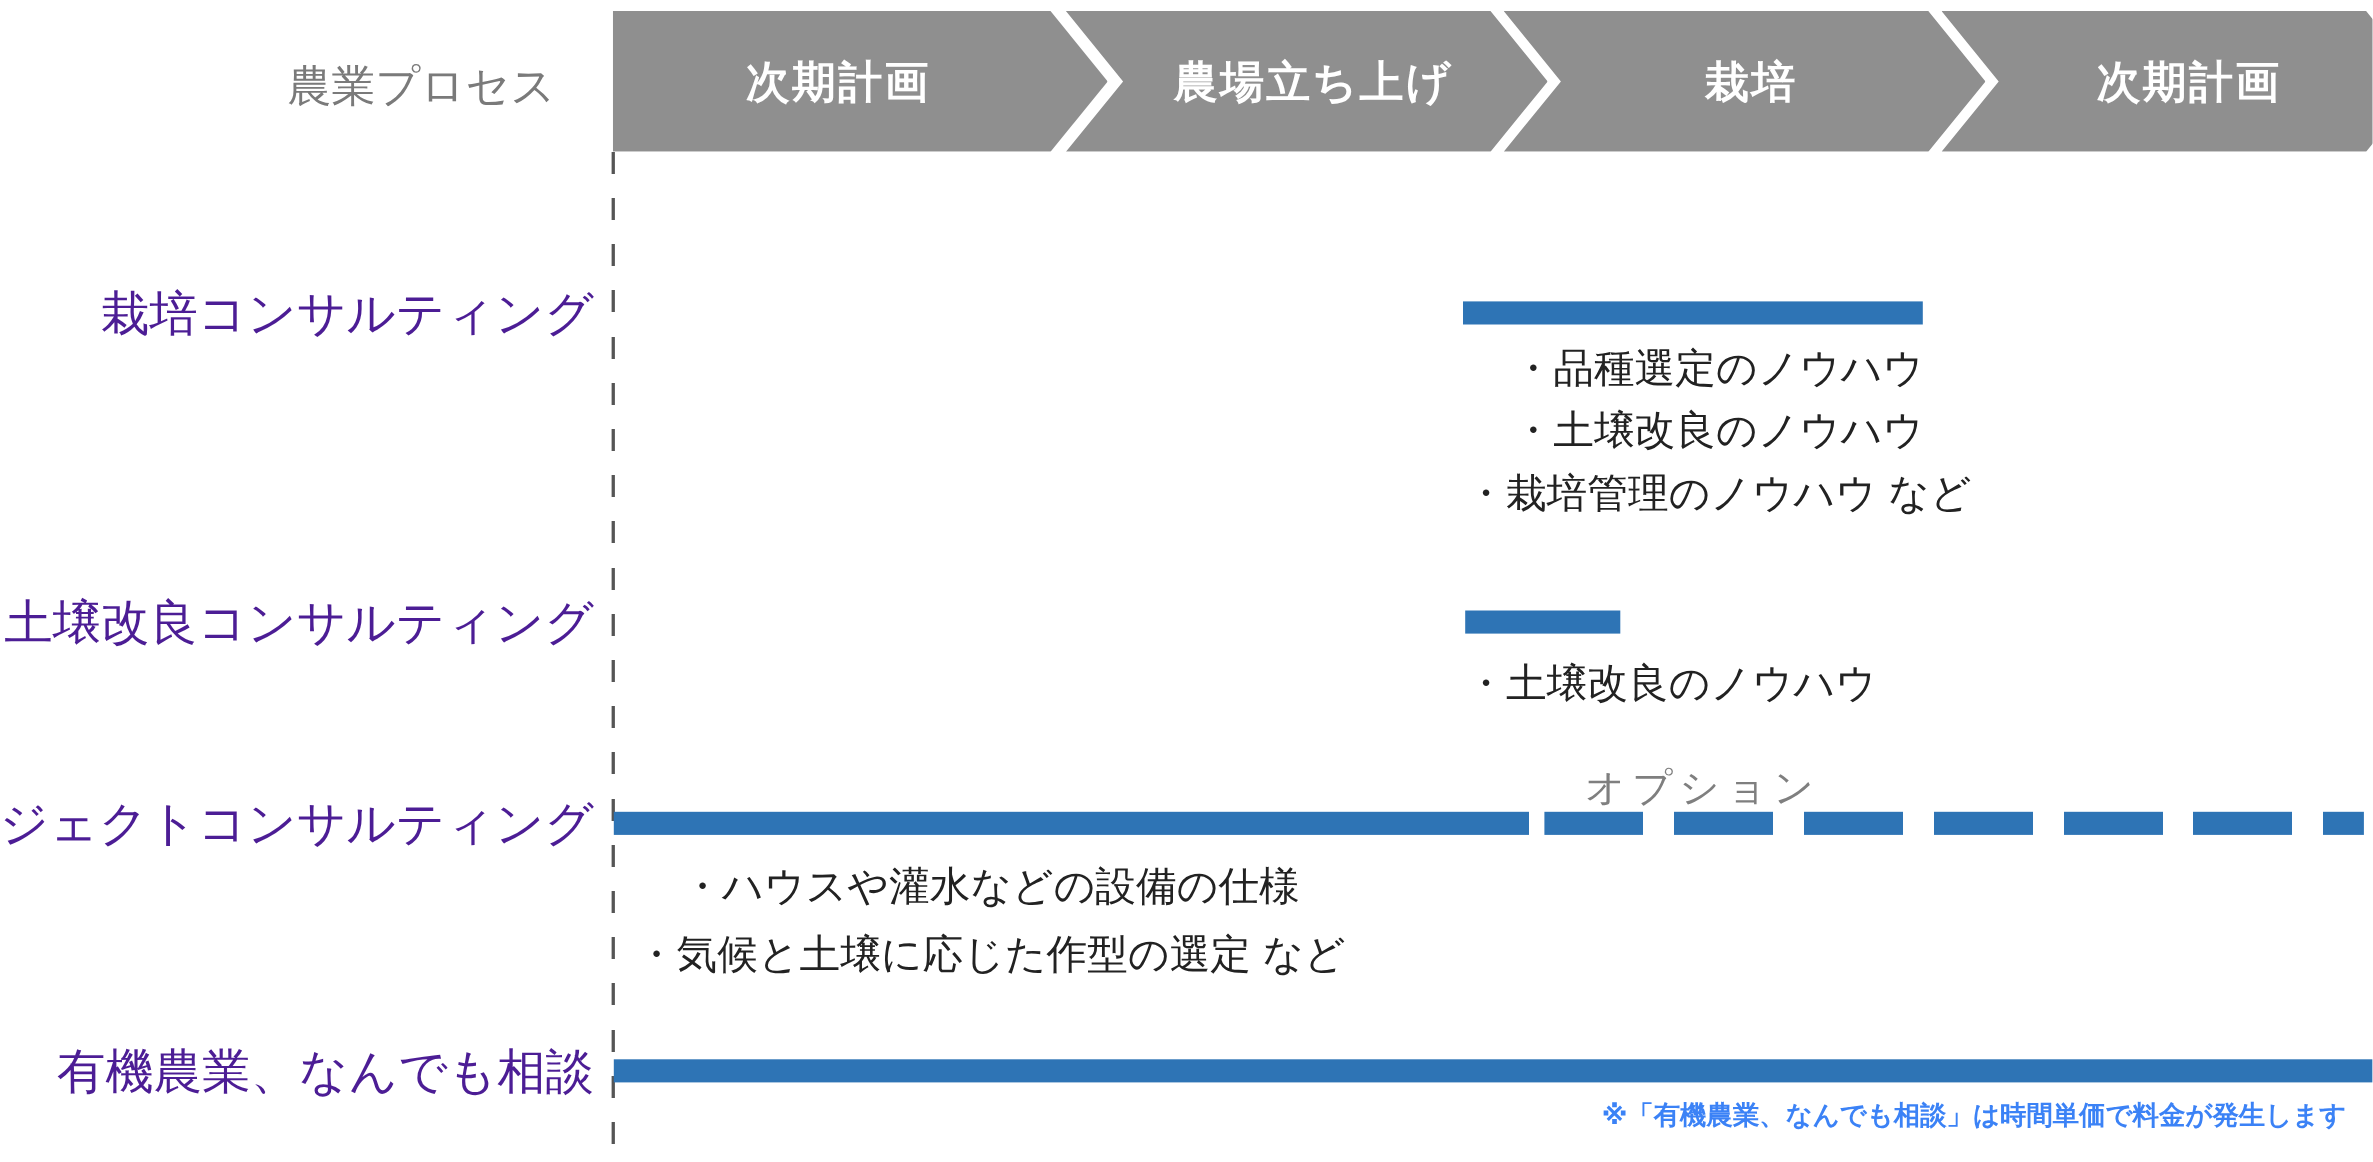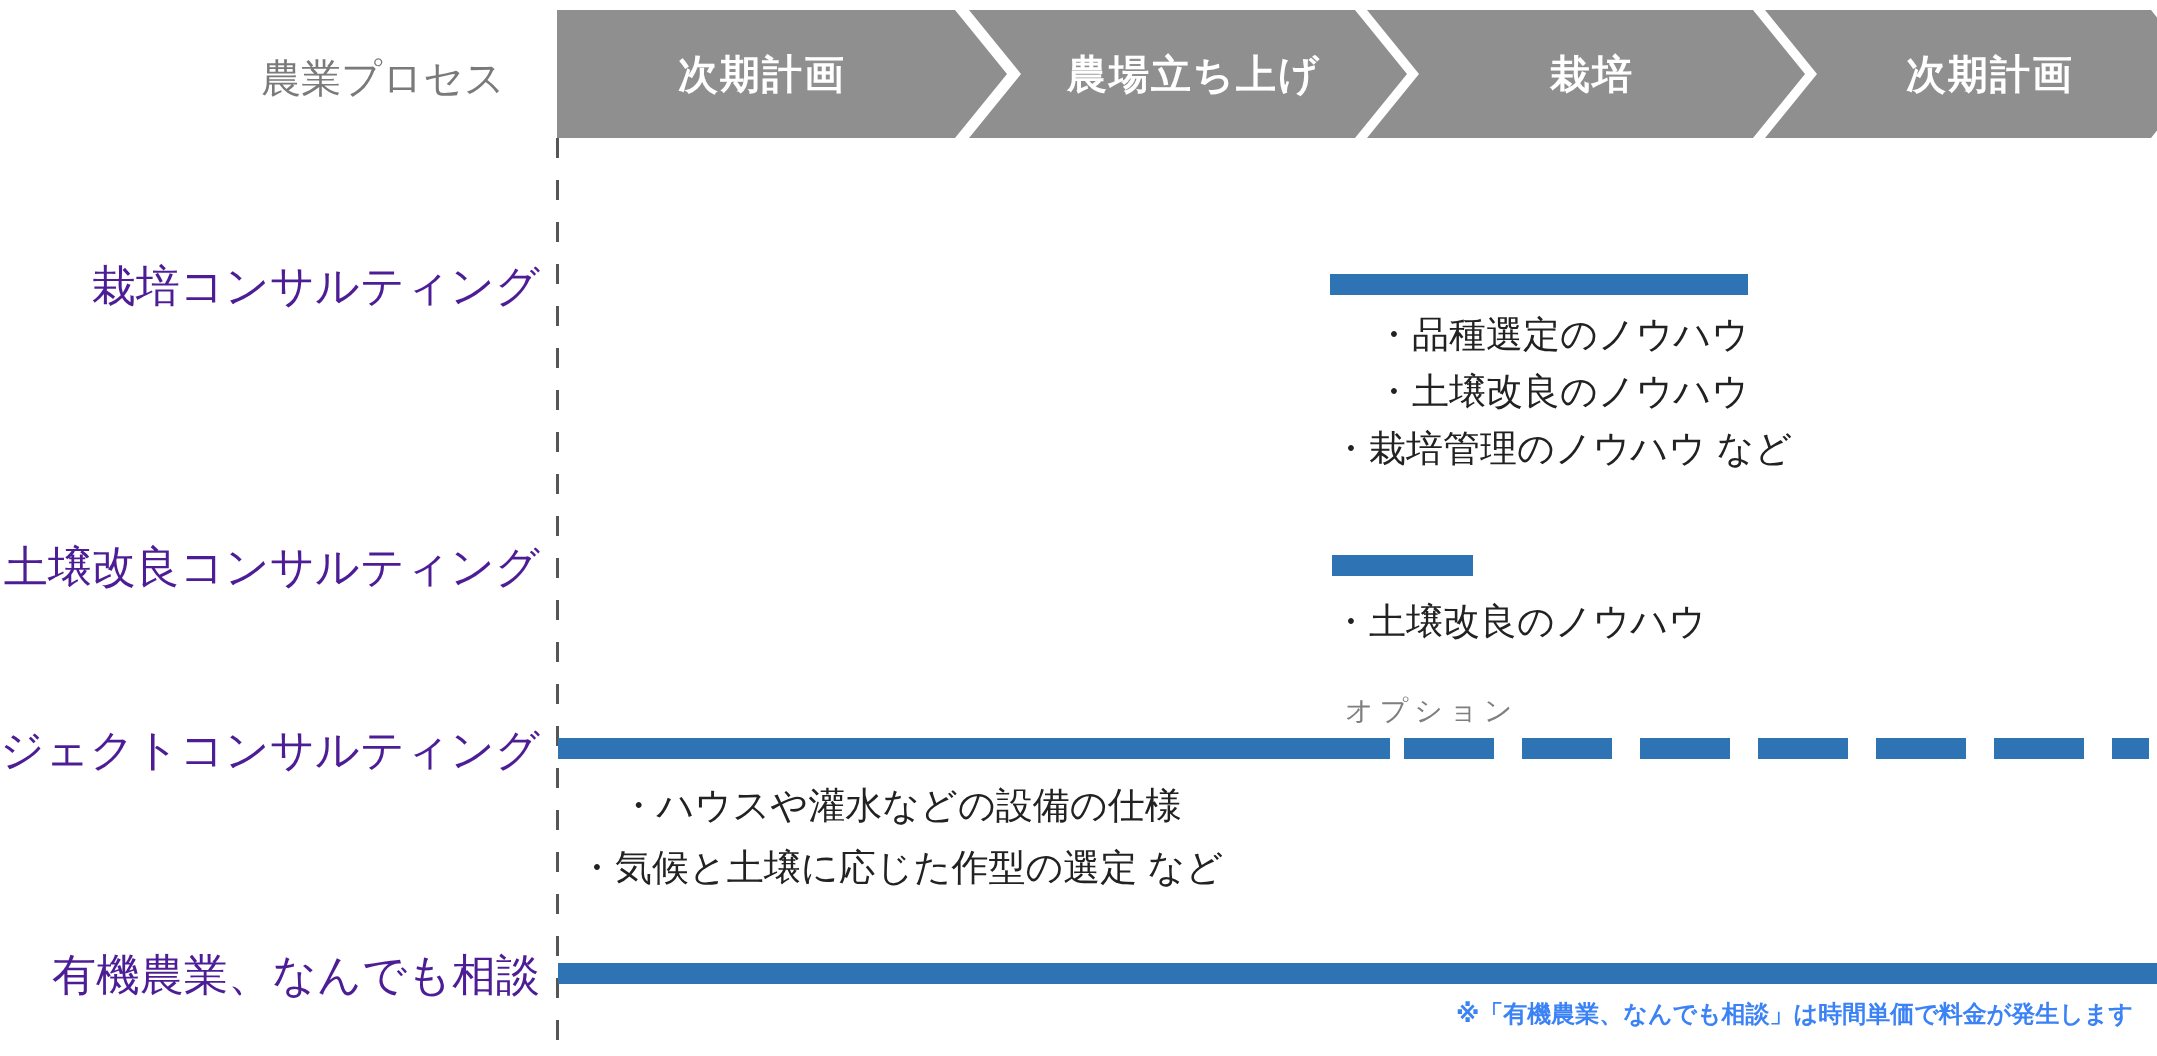--- a/index.html
+++ b/index.html
@@ -28,21 +28,21 @@
   .bar{position:absolute;height:21px;background:#2E74B5;}
   .bar-dashed{position:absolute;height:21px;
       background:repeating-linear-gradient(90deg,#2E74B5 0 90px,transparent 90px 118px);}
 
   
   .bullets{position:absolute;color:#222222;font-size:37px;white-space:nowrap;}
   .bullets .line{height:44px;line-height:44px;text-align:center;}
   .bullets.r1 .line{margin-bottom:13px;}
   .bullets.r3 .line{margin-bottom:18px;}
 
-  .option-label{position:absolute;left:1345px;top:692px;font-size:28px;letter-spacing:6px;
+  .option-label{position:absolute;left:1441px;top:692px;font-size:36px;letter-spacing:6px;
                 color:#7F7F7F;white-space:nowrap;}
 
   .footnote{position:absolute;right:24px;top:998px;font-size:24px;color:#3b82f6;white-space:nowrap;font-weight:bold;}
 </style>
 </head>
 <body>
 
 <div class="canvas">
 
   <div class="process-label">農業プロセス</div>

